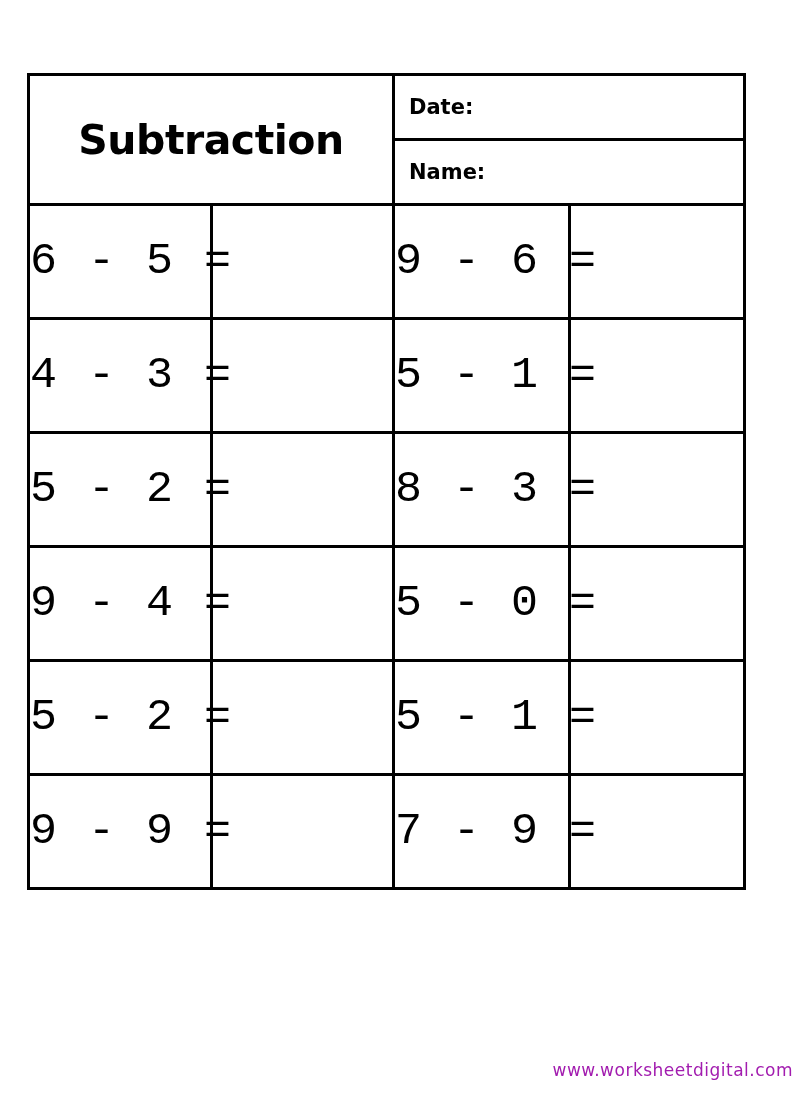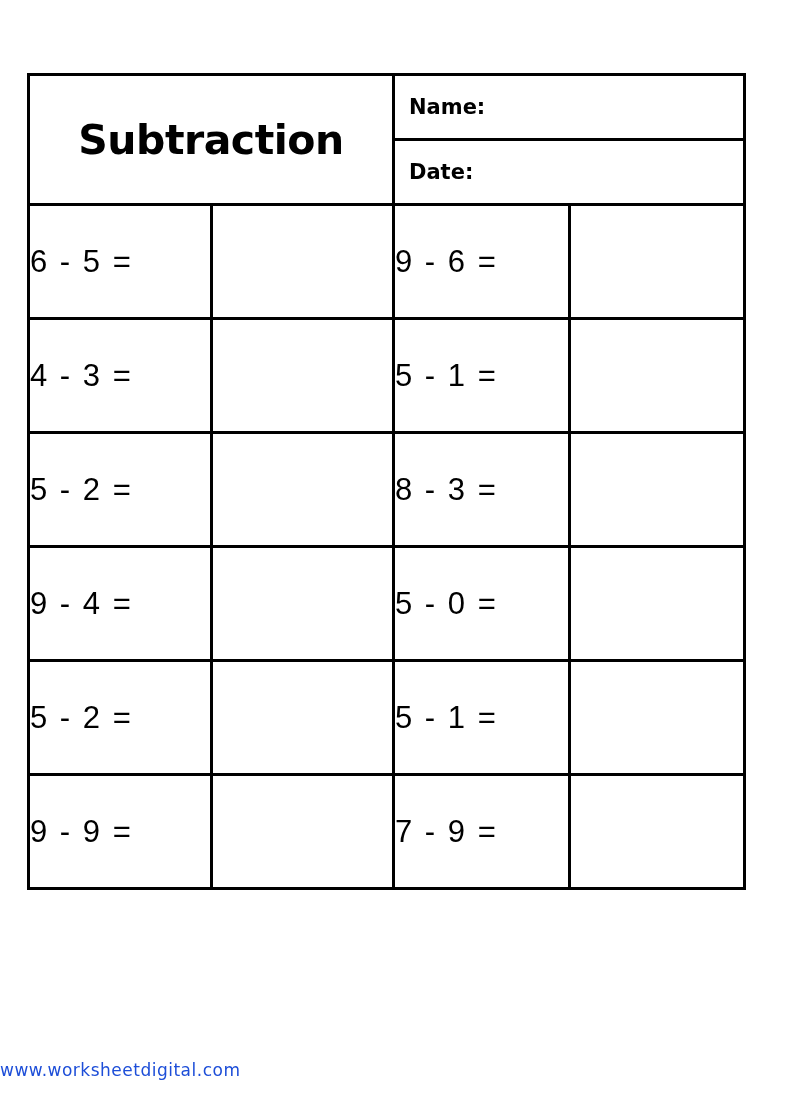--- a/index.html
+++ b/index.html
@@ -70,69 +70,69 @@
     font-weight: bold;
     font-family: "DejaVu Sans", sans-serif;
   }
   table.namedate tr:first-child td {
     border-bottom: 3px solid #000000;
   }
 
   
   .prob-cell {
     height: 111px;
-    text-align: left;
+    text-align: right;
     vertical-align: middle;
-    font-size: 31px;
+    font-size: 45px;
     font-weight: 400;
     letter-spacing: 2px;
-    font-family: Liberation Sans, sans-serif;
+    font-family: Liberation Mono, monospace;
     white-space: nowrap;
   }
   .ans-cell {
     height: 111px;
   }
   .col-prob-left   { width: 253px; }
   .col-ans-left    { width: 109px; }
   .col-prob-right  { width: 239px; }
   .col-ans-right   { width: 109px; }
 
   .footer {
     position: absolute;
     left: 0;
     right: 0;
     top: 1060px;
-    text-align: left;
+    text-align: right;
     font-size: 17px;
     font-family: "DejaVu Sans", sans-serif;
-    color: #1d4ed8;
+    color: #a21caf;
     letter-spacing: 0.5px;
   }
 </style>
 </head>
 <body>
 
 <div class="sheet">
   <table class="worksheet">
     <tbody>
       <tr>
         <td class="title-cell" colspan="2">
           <span class="title-text">Subtraction</span>
         </td>
         <td class="namedate-cell" colspan="2">
           <table class="namedate">
             <tbody>
               <tr>
                 <td>
-                  <span>Name:</span>
+                  <span>Date:</span>
                 </td>
               </tr>
               <tr>
                 <td>
-                  <span>Date:</span>
+                  <span>Name:</span>
                 </td>
               </tr>
             </tbody>
           </table>
         </td>
       </tr>
 
       <tr>
         <td class="prob-cell col-prob-left">6 - 5 =</td>
         <td class="ans-cell col-ans-left"></td>

